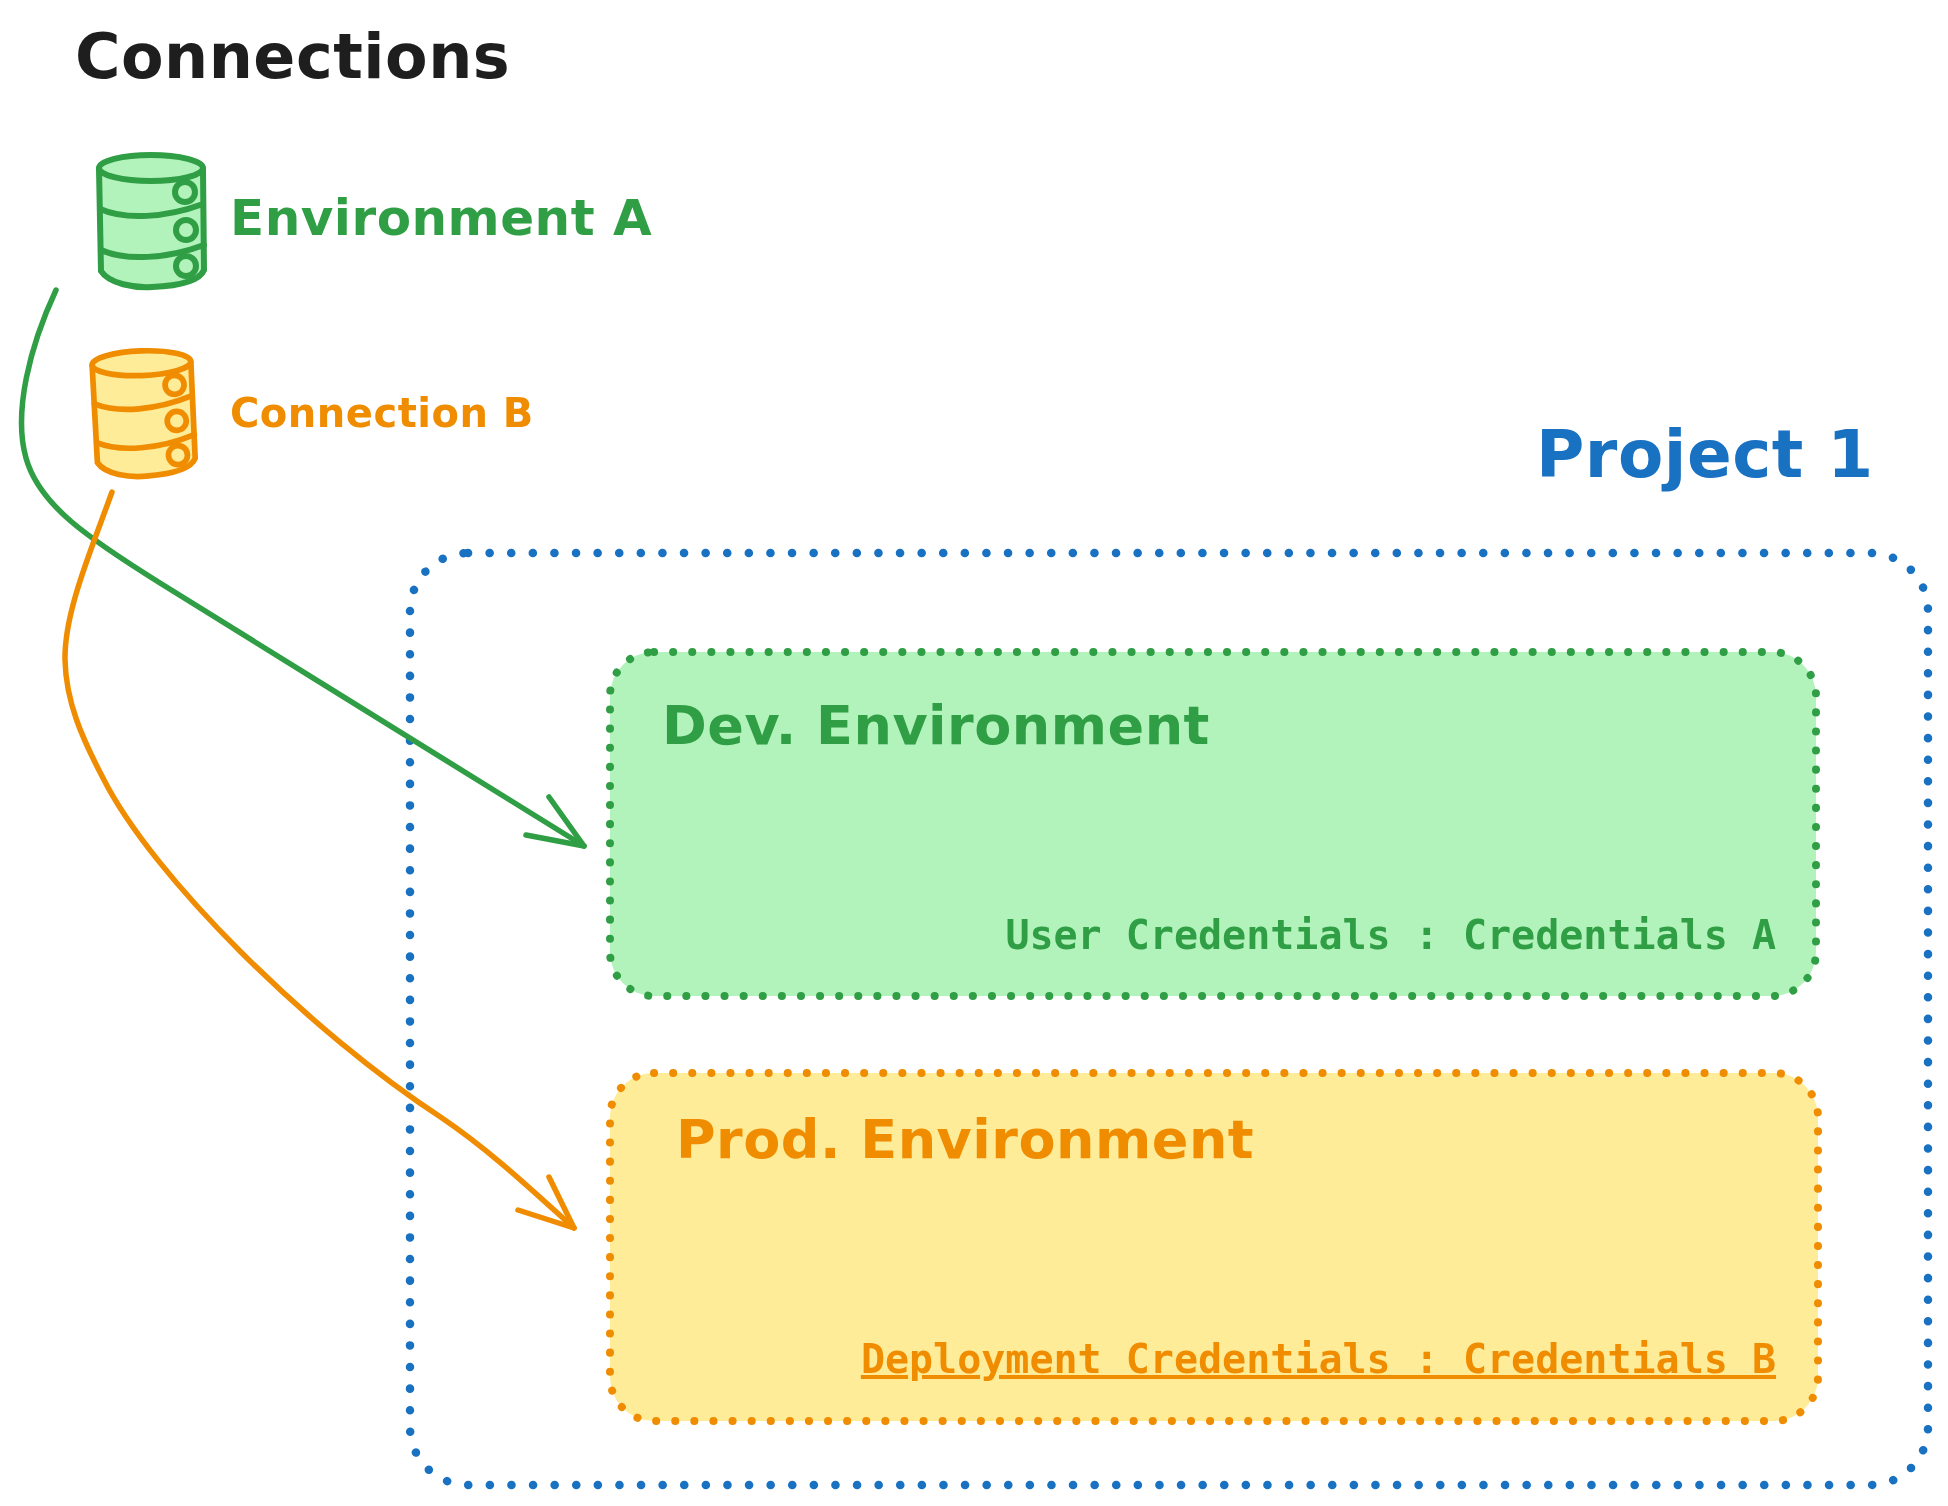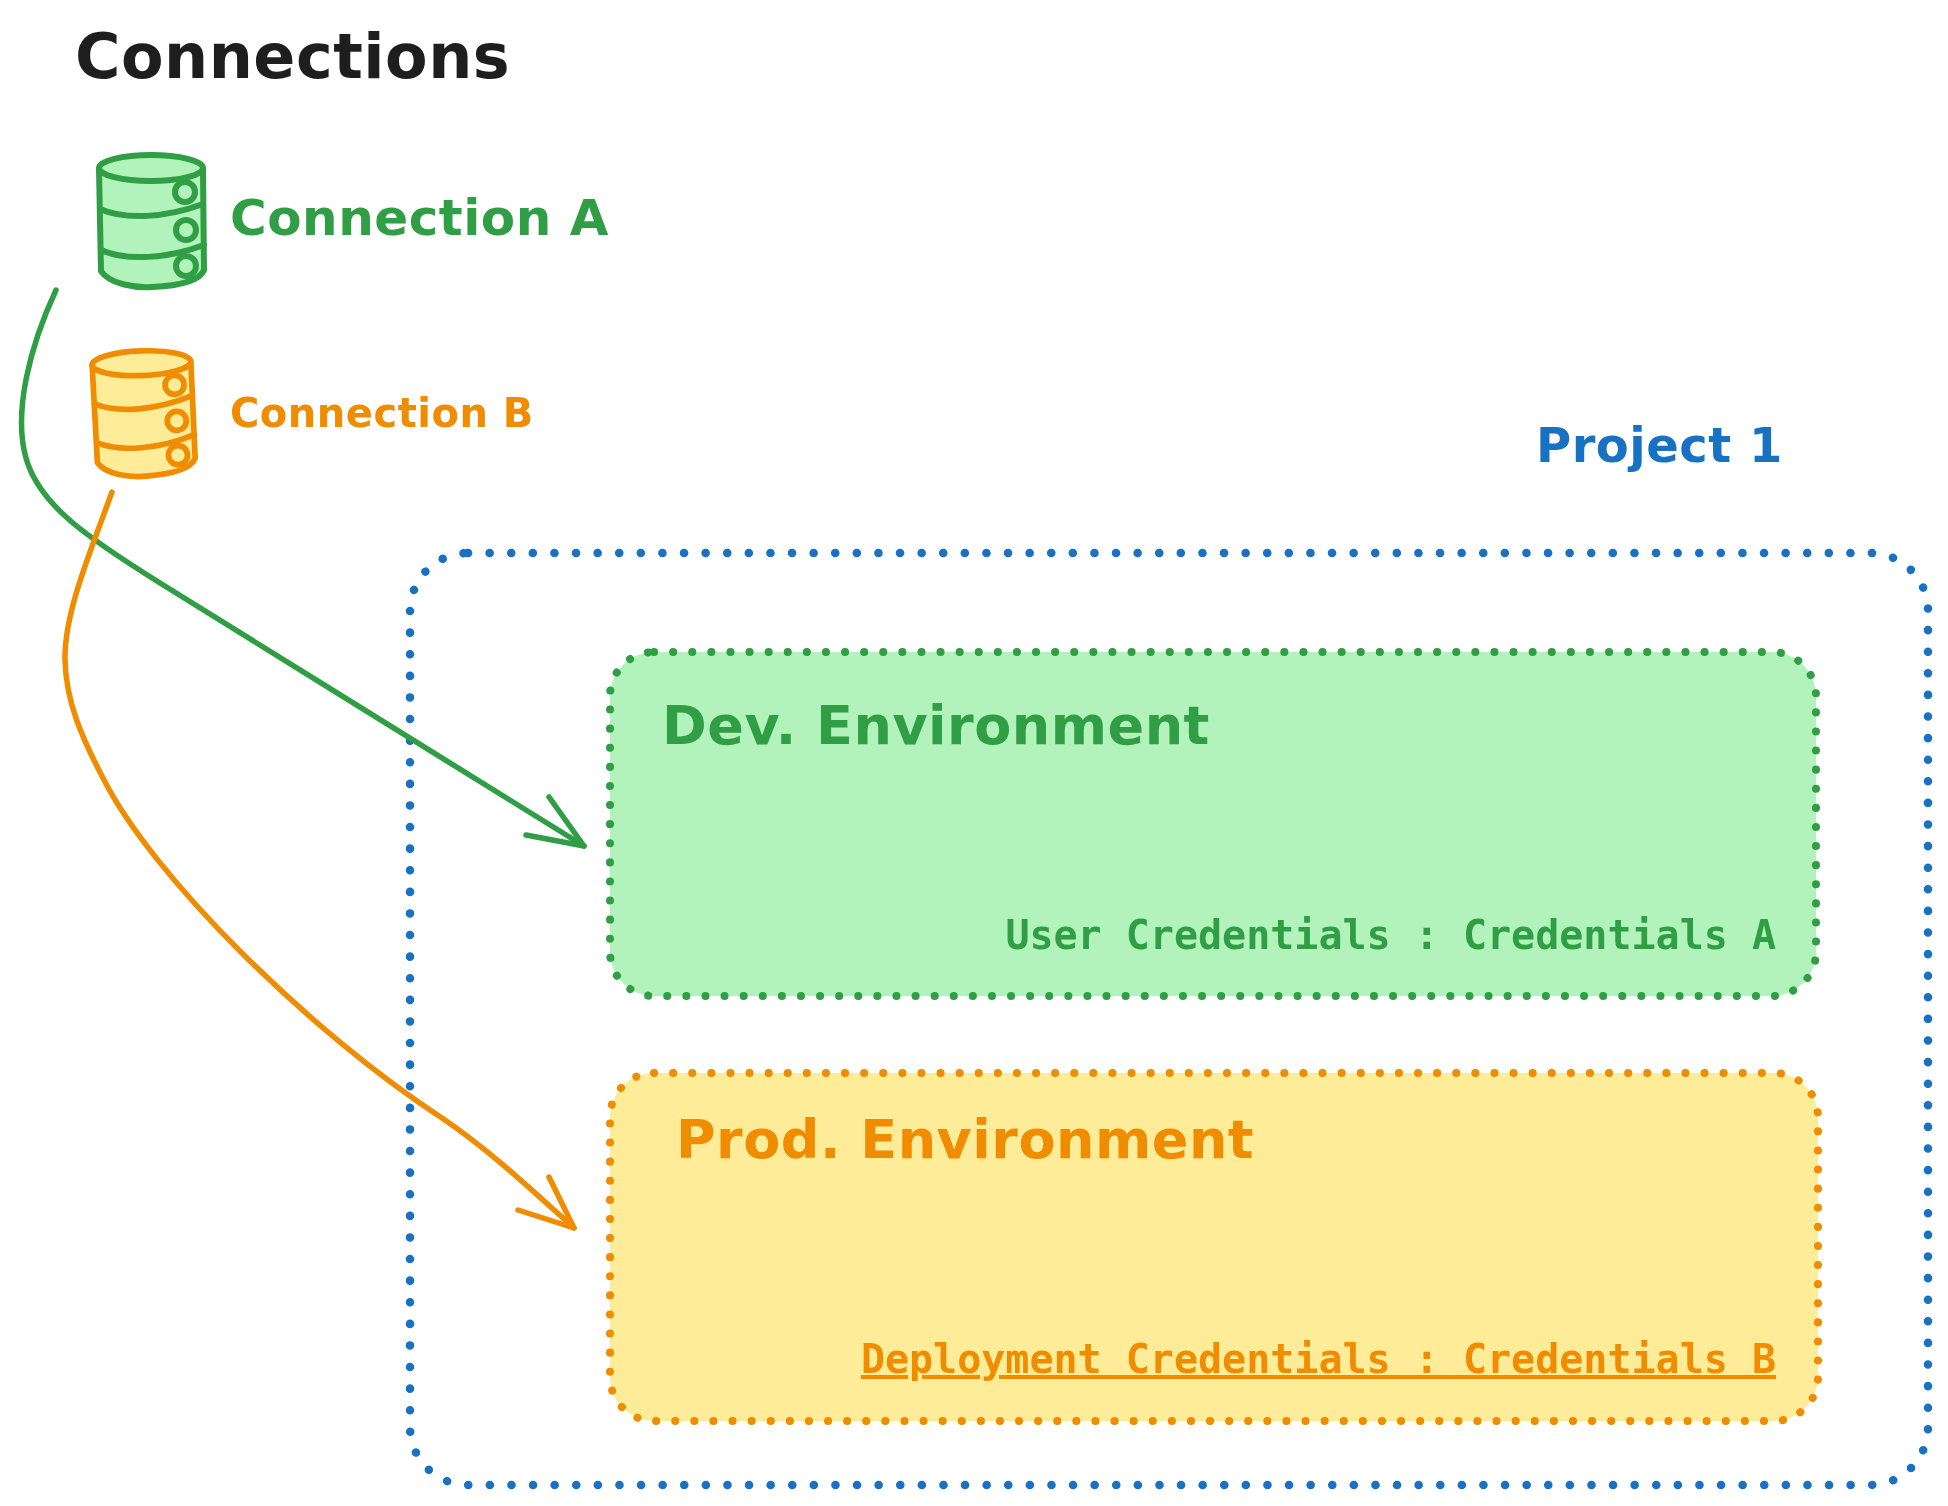--- a/index.html
+++ b/index.html
@@ -30,21 +30,21 @@
   .hand   { font-family: "DejaVu Sans", sans-serif; }
   .mono   { font-family: "DejaVu Sans Mono", monospace; letter-spacing: 0; }
   .c-black  { color: #1e1e1e; }
   .c-green  { color: #2f9e44; }
   .c-orange { color: #f08c00; }
   .c-blue   { color: #1971c2; }
 
   .t-title     { left: 75px;  top: 24px;   font-size: 62px; }
   .t-conn-a    { left: 230px; top: 192px;  font-size: 50px; }
   .t-conn-b    { left: 230px; top: 392px;  font-size: 40px; }
-  .t-project   { left: 1536px; top: 420px; font-size: 48px; }
+  .t-project   { left: 1536px; top: 420px; font-size: 66px; }
   .t-dev-env   { left: 662px; top: 698px;  font-size: 54px; }
   .t-dev-cred  { right: 172px; top: 914px; font-size: 40px; margin-left: 10px; }
   .t-prod-env  { left: 676px; top: 1112px; font-size: 54px; }
   .t-prod-cred { right: 172px; top: 1338px; font-size: 40px; text-decoration: underline; }
 </style>
 </head>
 <body>
 
 <div class="canvas">
 
@@ -84,21 +84,21 @@
     </g>
 
     <g stroke-width="5.5" stroke-linecap="round" stroke-linejoin="round" stroke="#f08c00">
       <path fill="none" d="M 112 492 C 92 548 64 612 65 660 C 66 702 82 738 103 778 C 152 876 310 1032 442 1118 C 492 1152 534 1192 574 1228"></path>
       <path fill="none" d="M 518 1210 L 574 1228 M 574 1228 L 549 1177"></path>
     </g>
   </svg>
 
   <div class="txt hand c-black t-title">Connections</div>
 
-  <div class="txt hand c-green t-conn-a">Connection A</div>
+  <div class="txt hand c-green t-conn-a">Environment A</div>
 
   <div class="txt hand c-orange t-conn-b">Connection B</div>
 
   <div class="txt hand c-blue t-project">Project 1</div>
 
   <div class="txt hand c-green t-dev-env">Dev. Environment</div>
 
   <div class="txt mono c-green t-dev-cred">User Credentials : Credentials A</div>
 
   <div class="txt hand c-orange t-prod-env">Prod. Environment</div>

